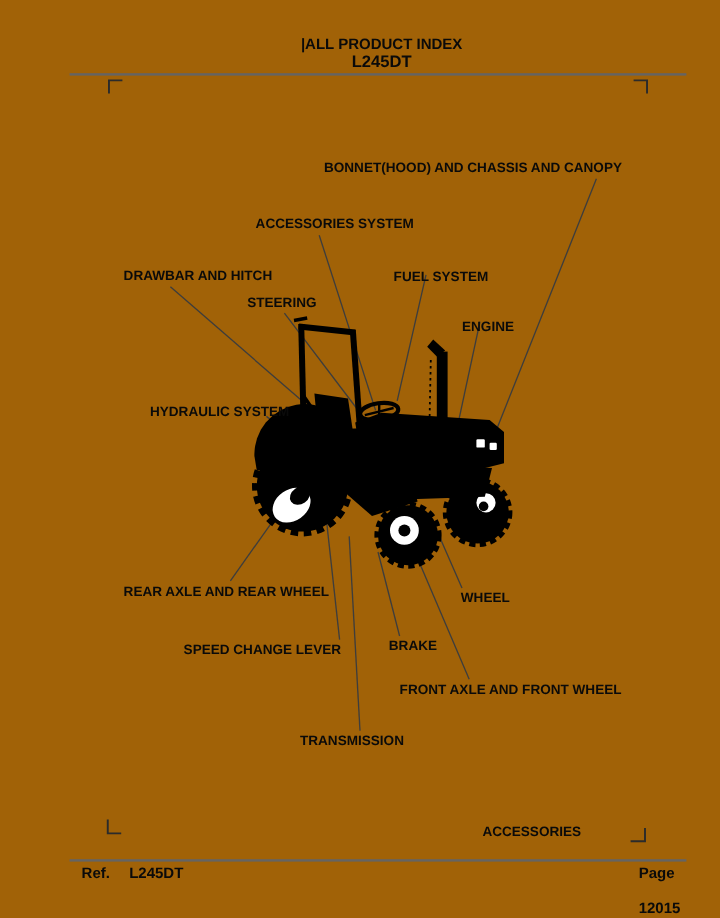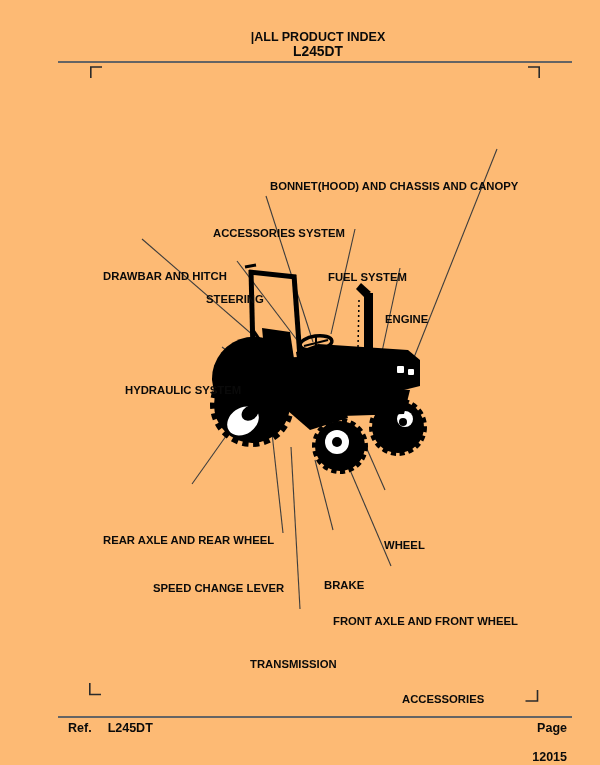--- a/index.html
+++ b/index.html
@@ -1,39 +1,39 @@
 <!DOCTYPE html>
 <html><head>
 <meta charset="utf-8">
 <style>
   html,body{margin:0;padding:0;background:#fff;}
   .page{
-    position:relative;width:600px;height:765px;background:#fdba74;
+    position:relative;width:600px;height:765px;background:#a16207;
     font-family:"Liberation Sans",sans-serif;color:#000;overflow:hidden;
   }
   .hdr-title{
     position:absolute;top:31px;left:318px;transform:translateX(-50%);
     font-weight:bold;font-size:12.5px;line-height:1;white-space:nowrap;color:#0a0a0a;
   }
   .hdr-model{
     position:absolute;top:45px;left:318px;transform:translateX(-50%);
     font-weight:bold;font-size:13.8px;line-height:1;white-space:nowrap;color:#0a0a0a;
   }
   .rule{position:absolute;left:58px;width:514px;height:2px;background:#646464;}
   .rule-top{top:61px;}
   .rule-bottom{top:716px;}
   .layer{position:absolute;left:0;top:0;width:600px;height:765px;}
   .labels-layer{position:absolute;left:0;top:0;width:600px;height:765px;}
   .part-label{
     position:absolute;font-weight:bold;font-size:11.3px;line-height:1.1;
-    white-space:nowrap;color:#0a0a0a;cursor:default;margin-top:46px;
+    white-space:nowrap;color:#0a0a0a;cursor:default;
   }
   .ftr{
     position:absolute;top:722px;display:flex;gap:16px;
-    font-weight:bold;font-size:12.5px;line-height:1;color:#0a0a0a;text-align:right;
+    font-weight:bold;font-size:12.5px;line-height:1;color:#0a0a0a;
   }
   .ftr-left{left:68px;}
   .ftr-right{right:33px;flex-direction:column;}
   .mark{fill:none;stroke:#2b2b2b;stroke-width:1.6;}
 </style>
 </head>
 <body>
 
 <div class="page">
 
@@ -118,21 +118,21 @@
       <div class="part-label" style="left: 328px; top: 225px;">FUEL SYSTEM</div>
       <div class="part-label" style="left: 206px; top: 247px;">STEERING</div>
       <div class="part-label" style="left: 385px; top: 267px;">ENGINE</div>
       <div class="part-label" style="left: 103px; top: 338px; padding-left: 22px;">HYDRAULIC SYSTEM</div>
       <div class="part-label" style="left: 103px; top: 488px;">REAR AXLE AND REAR WHEEL</div>
       <div class="part-label" style="left: 153px; top: 536px;">SPEED CHANGE LEVER</div>
       <div class="part-label" style="left: 324px; top: 533px;">BRAKE</div>
       <div class="part-label" style="left: 384px; top: 493px;">WHEEL</div>
       <div class="part-label" style="left: 333px; top: 569px; text-align: center;">FRONT AXLE AND FRONT WHEEL</div>
       <div class="part-label" style="left: 250px; top: 612px;">TRANSMISSION</div>
-      <div class="part-label" style="left: 402px; top: 647px;">ACCESSORIES</div>
+      <div class="part-label" style="left: 402px; top: 688px;">ACCESSORIES</div>
     </div>
 
   <div class="rule rule-bottom"></div>
   <div class="ftr ftr-left">
     <span>Ref.</span>
     <span>L245DT</span>
   </div>
   <div class="ftr ftr-right">
     <span>Page</span>
     <span>12015</span>

